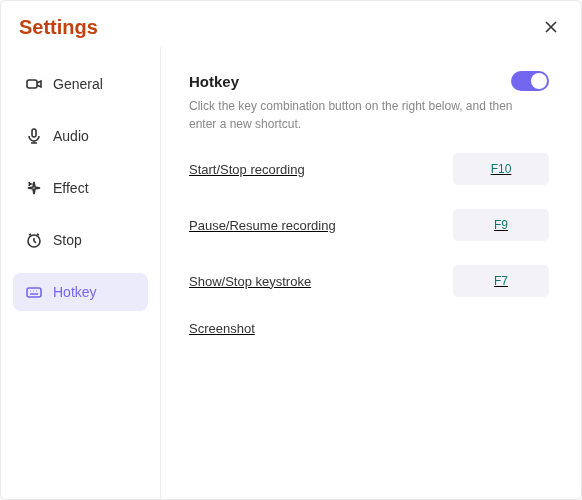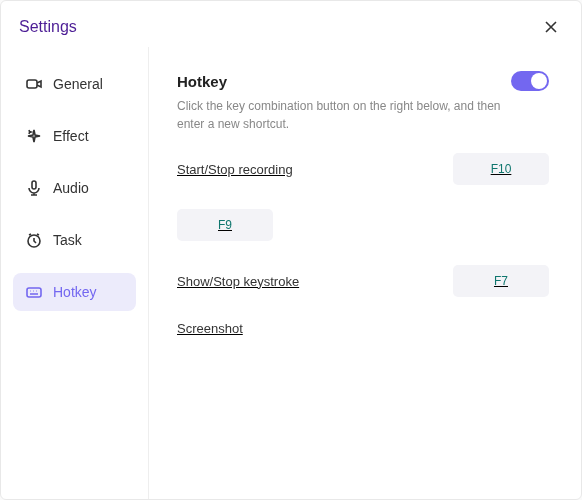--- a/index.html
+++ b/index.html
@@ -1,22 +1,22 @@
 <!DOCTYPE html>
 <html><head>
   <meta charset="utf-8">
   <style>
     * { box-sizing: border-box; margin: 0; padding: 0; font-family: -apple-system, BlinkMacSystemFont, 'Segoe UI', Arial, sans-serif; }
     body { width: 582px; height: 500px; background: #fafafa; }
     .window { width: 100%; height: 100%; background: #fff; border: 1px solid #e8e8e8; border-radius: 6px; overflow: hidden; display: flex; flex-direction: column; }
     .titlebar { display: flex; align-items: center; justify-content: space-between; padding: 14px 18px 8px 18px; }
-    .title { font-size: 16px; font-weight: 400; color: #4c1d95; }
+    .title { font-size: 20px; font-weight: 700; color: #c2410c; }
     .close-btn { width: 24px; height: 24px; display: flex; align-items: center; justify-content: center; cursor: pointer; color: #333; font-size: 16px; }
     .body { flex: 1; display: flex; overflow: hidden; }
-    .sidebar { width: 148px; border-right: 1px solid #eee; padding: 18px 12px; display: flex; flex-direction: column; gap: 14px; text-align: right; }
+    .sidebar { width: 160px; border-right: 1px solid #eee; padding: 18px 12px; display: flex; flex-direction: column; gap: 14px; text-align: right; }
     .sidebar-item { display: flex; align-items: center; gap: 10px; padding: 10px 12px; border-radius: 8px; cursor: pointer; color: #333; font-size: 14px; }
     .sidebar-item.active { background: #ecebfb; color: #7367f0; }
     .sidebar-item .icon { width: 18px; height: 18px; display: flex; align-items: center; justify-content: center; flex-shrink: 0; }
     .main { flex: 1; padding: 24px 32px 24px 28px; overflow-y: auto; }
     .section-header { display: flex; align-items: center; justify-content: space-between; margin-bottom: 6px; }
     .section-title { font-size: 15px; font-weight: 700; color: #222; }
     .toggle { width: 38px; height: 20px; background: #7367f0; border-radius: 10px; position: relative; cursor: pointer; }
     .toggle::after { content: ""; position: absolute; right: 2px; top: 2px; width: 16px; height: 16px; background: #fff; border-radius: 50%; }
     .section-desc { font-size: 12px; color: #888; line-height: 1.5; margin-bottom: 20px; max-width: 340px; }
     .row { display: flex; align-items: center; justify-content: space-between; margin-bottom: 24px; text-decoration: underline; }
@@ -45,45 +45,45 @@
               <rect x="2" y="5" width="10" height="8" rx="2"></rect>
               <path d="M12 8 L16 6 V12 L12 10"></path>
             </svg>
         </span>
         <span>General</span>
       </div>
 
       <div class="sidebar-item">
         <span class="icon">
           <svg width="18" height="18" viewBox="0 0 18 18">
+              <rect x="7" y="2" width="4" height="8" rx="2"></rect>
+              <path d="M4 9 a5 5 0 0 0 10 0 M9 14 V16 M6 16 H12"></path>
+            </svg>
+        </span>
+        <span>Audio</span>
+      </div>
+
+      <div class="sidebar-item">
+        <span class="icon">
+          <svg width="18" height="18" viewBox="0 0 18 18">
               <path d="M9 3 L10 8 L15 9 L10 10 L9 15 L8 10 L3 9 L8 8 Z"></path>
               <path d="M4 3 L4.5 4.5 L6 5 L4.5 5.5 L4 7"></path>
             </svg>
         </span>
         <span>Effect</span>
       </div>
 
       <div class="sidebar-item">
         <span class="icon">
           <svg width="18" height="18" viewBox="0 0 18 18">
-              <rect x="7" y="2" width="4" height="8" rx="2"></rect>
-              <path d="M4 9 a5 5 0 0 0 10 0 M9 14 V16 M6 16 H12"></path>
-            </svg>
-        </span>
-        <span>Audio</span>
-      </div>
-
-      <div class="sidebar-item">
-        <span class="icon">
-          <svg width="18" height="18" viewBox="0 0 18 18">
               <circle cx="9" cy="10" r="6"></circle>
               <path d="M9 7 V10 L11 12 M6 3 L4 4 M12 3 L14 4"></path>
             </svg>
         </span>
-        <span>Task</span>
+        <span>Stop</span>
       </div>
 
       <div class="sidebar-item active">
         <span class="icon">
           <svg width="18" height="18" viewBox="0 0 18 18">
               <rect x="2" y="5" width="14" height="9" rx="2"></rect>
               <path d="M5 8 H5.5 M8 8 H8.5 M11 8 H11.5 M5 11 H13"></path>
             </svg>
         </span>
         <span>Hotkey</span>
@@ -97,20 +97,21 @@
         <div class="toggle"></div>
       </div>
       <div class="section-desc">Click the key combination button on the right below, and then enter a new shortcut.</div>
 
       <div class="row">
         <div class="row-label">Start/Stop recording</div>
         <button class="key-btn">F10</button>
       </div>
 
       <div class="row">
+        <div class="row-label">Pause/Resume recording</div>
         <button class="key-btn">F9</button>
       </div>
 
 
       <div class="row">
         <div class="row-label">Show/Stop keystroke</div>
         <button class="key-btn">F7</button>
       </div>
 
       <div class="row">

